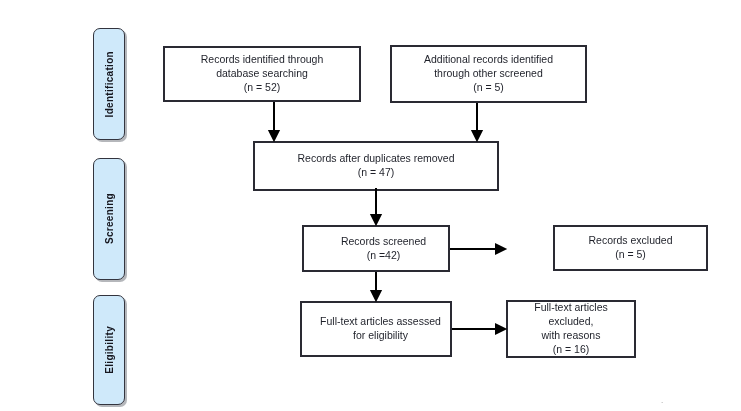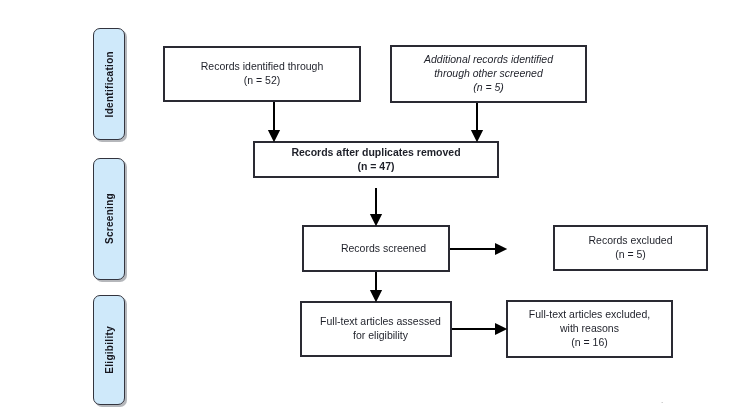--- a/index.html
+++ b/index.html
@@ -80,49 +80,51 @@
   </div>
   <div class="stage" style="left:93px; top:158px; height:122px;">
     <span class="stage-label">Screening</span>
   </div>
   <div class="stage" style="left:93px; top:295px; height:110px;">
     <span class="stage-label">Eligibility</span>
   </div>
 
   <div class="fbox" style="left:163px; top:46px; width:198px; height:56px;">
     <div>Records identified through</div>
+    <div>database searching</div>
     <div>(n = 52)</div>
   </div>
 
-  <div class="fbox" style="left:390px; top:45px; width:197px; height:58px;font-style:italic;">
+  <div class="fbox" style="left:390px; top:45px; width:197px; height:58px;">
     <div>Additional records identified</div>
     <div>through other screened</div>
     <div>(n = 5)</div>
   </div>
 
-  <div class="fbox" style="left:253px; top:141px; width:246px; height:37px;font-weight:bold;">
+  <div class="fbox" style="left:253px; top:141px; width:246px; height:50px;">
     <div>Records after duplicates removed</div>
     <div>(n = 47)</div>
   </div>
 
   <div class="fbox" style="left:302px; top:225px; width:148px; height:47px;padding-left:19px;">
     <div>Records screened</div>
+    <div>(n =42)</div>
   </div>
 
   <div class="fbox" style="left:506px; top:225px; width:155px; height:46px;margin-left:47px;">
     <div>Records excluded</div>
     <div>(n = 5)</div>
   </div>
 
   <div class="fbox" style="left:300px; top:301px; width:152px; height:56px;padding-left:13px;">
     <div>Full-text articles assessed</div>
     <div>for eligibility</div>
   </div>
 
-  <div class="fbox" style="left:506px; top:300px; width:167px; height:58px;">
+  <div class="fbox" style="left:506px; top:300px; width:130px; height:58px;">
     <div>Full-text articles excluded,</div>
     <div>with reasons</div>
     <div>(n = 16)</div>
   </div>
 
   <svg class="arrow-layer" width="741" height="411" viewBox="0 0 741 411">
     <g stroke="#000000" stroke-width="2" fill="#000000">
 
       <line x1="274" y1="102" x2="274" y2="132"></line>
       <polygon points="269.5,131 278.5,131 274,140"></polygon>

